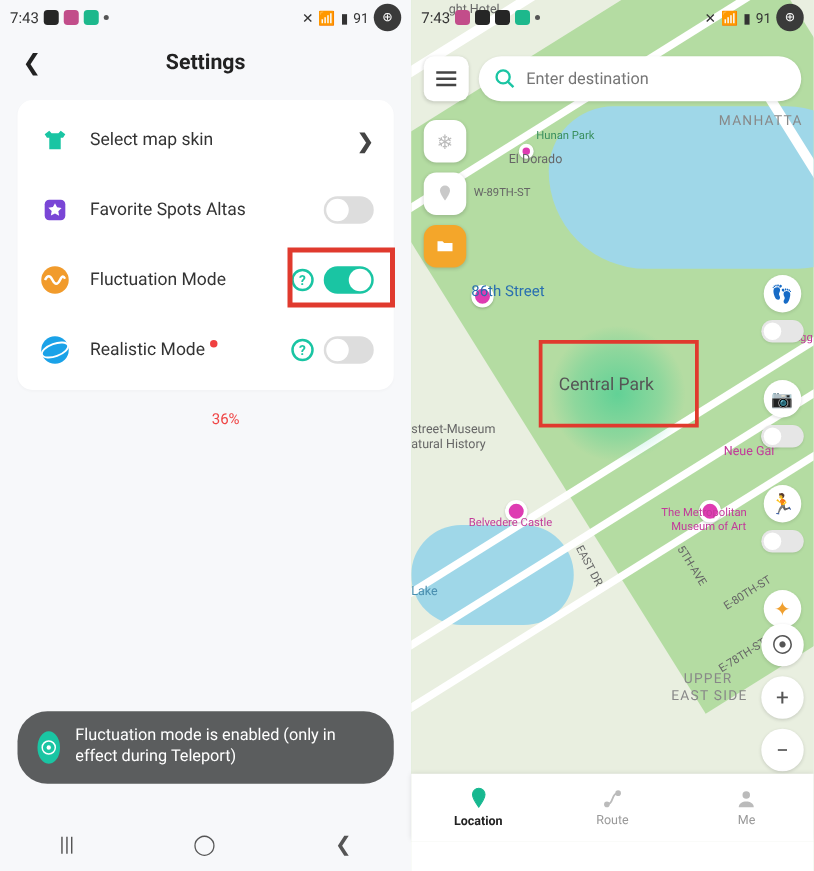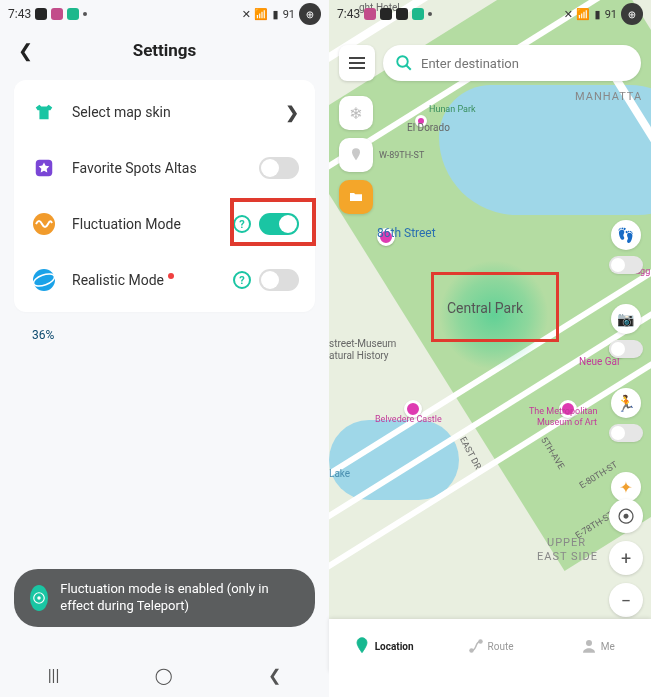--- a/index.html
+++ b/index.html
@@ -27,21 +27,21 @@
   .row .ico{ width:28px; height:28px; border-radius:8px; display:flex; align-items:center; justify-content:center; margin-right:14px; flex-shrink:0;}
   .row .lbl{ font-size:14px; color:#333; flex:1;}
   .row .chev{ color:#444; font-weight:700; font-size:16px;}
   .row .reddot{ width:6px;height:6px;border-radius:50%;background:#f04040; display:inline-block; margin-left:4px; transform:translateY(-6px);}
   .help{ width:18px; height:18px; border:2px solid #1ac5a3; color:#1ac5a3; border-radius:50%; display:flex; align-items:center; justify-content:center; font-size:11px; font-weight:700; margin-right:8px;}
   .toggle{ width:40px; height:22px; border-radius:11px; background:#ddd; position:relative;}
   .toggle::after{ content:""; position:absolute; width:18px; height:18px; border-radius:50%; background:#fff; top:2px; left:2px;}
   .toggle.on{ background:#1ac5a3;}
   .toggle.on::after{ left:20px;}
   .redbox-1{ position:absolute; border:4px solid #e03a2e; pointer-events:none; }
-  .percent{ font-size:12px; color:#0c4a6e; margin-top:16px;margin-left:32px;}
+  .percent{ text-align:center; font-size:12px; color:#ef4444; margin-top:16px;margin-left:32px;}
   .toast{ position:absolute; left:14px; right:14px; bottom:70px; background:#5b5d5e; color:#fff; border-radius:24px; padding:12px 16px; display:flex; align-items:center; gap:12px; font-size:13px; line-height:1.3;}
   .toast .tico{ width:26px;height:26px;border-radius:50%; background:#1ac5a3; display:flex; align-items:center; justify-content:center;}
   .navbar-android{ position:absolute; bottom:0; left:0; right:0; height:44px; display:flex; align-items:center; justify-content:space-around; color:#555;}
 
   
   .map-bg{ position:absolute; inset:0; overflow:hidden;}
   .water{ position:absolute; background:#9fd7e8;}
   .park{ position:absolute; background:#b4dca2;}
   .road{ position:absolute; background:#fff;}
   .map-label{ position:absolute; font-size:10px; color:#666; white-space:nowrap;}
@@ -54,21 +54,21 @@
   .searchbox input{ border:none; outline:none; font-size:13px; flex:1; color:#333; background:transparent;}
   .sidecol{ position:absolute; left:10px; top:96px; display:flex; flex-direction:column; gap:8px;}
   .sidecol .sbtn{ width:34px;height:34px;border-radius:10px;background:#fff; box-shadow:0 1px 3px rgba(0,0,0,0.14); display:flex; align-items:center; justify-content:center;}
   .rightcol{ position:absolute; right:8px; top:220px; display:flex; flex-direction:column; gap:6px;}
   .badge{ width:30px;height:30px;border-radius:50%; background:#fff; box-shadow:0 1px 3px rgba(0,0,0,0.12); display:flex; align-items:center; justify-content:center; align-self:center;}
   .minitoggle{ width:34px; height:18px; border-radius:9px; background:#e6e6e6; position:relative; box-shadow:0 1px 2px rgba(0,0,0,0.1);}
   .minitoggle::after{ content:""; position:absolute; width:14px;height:14px; border-radius:50%; background:#fff; top:2px; left:2px;}
   .fab{ width:34px; height:34px; border-radius:50%; background:#fff; box-shadow:0 1px 3px rgba(0,0,0,0.15); display:flex; align-items:center; justify-content:center; font-size:18px; color:#555;}
   .rightcol2{ position:absolute; right:8px; bottom:80px; display:flex; flex-direction:column; gap:8px;}
   .bottomnav{ position:absolute; bottom:24px; left:0; right:0; height:54px; background:#fff; display:flex; box-shadow:0 -1px 4px rgba(0,0,0,0.1);}
-  .bottomnav .bitem{ flex:1; display:flex; flex-direction:row; align-items:center; justify-content:center; gap:3px; font-size:10px; color:#999;}
+  .bottomnav .bitem{ flex:1; display:flex; flex-direction:column; align-items:center; justify-content:center; gap:3px; font-size:10px; color:#999;}
   .bottomnav .bitem.active{ color:#222; font-weight:700;}
   .bottomnav .bitem.active svg path, .bottomnav .bitem.active svg circle{ stroke:#17b890; fill:#17b890;}
   .bottom-bar-r{ position:absolute; bottom:0; left:0; right:0; height:24px; background:#fff;}
   .pulse{ position:absolute; width:110px; height:110px; border-radius:50%; background:radial-gradient(circle, rgba(30,200,140,0.55) 0%, rgba(30,200,140,0.25) 45%, rgba(30,200,140,0.0) 70%);}
   .poi{ position:absolute; width:18px;height:18px;border-radius:50%; background:#de3bb2; border:3px solid #fff; box-shadow:0 1px 2px rgba(0,0,0,0.2);}
   .rot{ transform:rotate(-32deg); transform-origin:top left;}
 </style>
 </head>
 <body>
 

